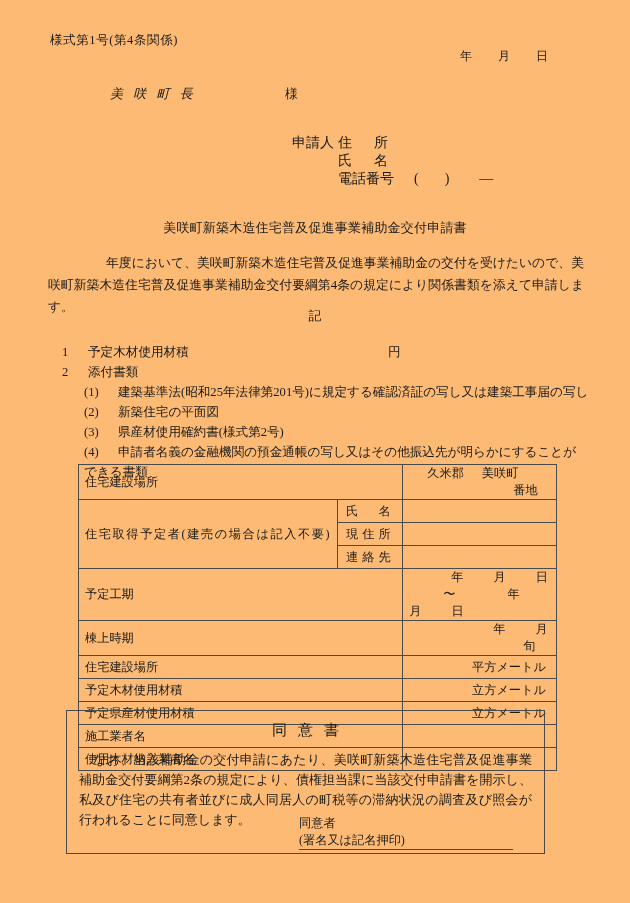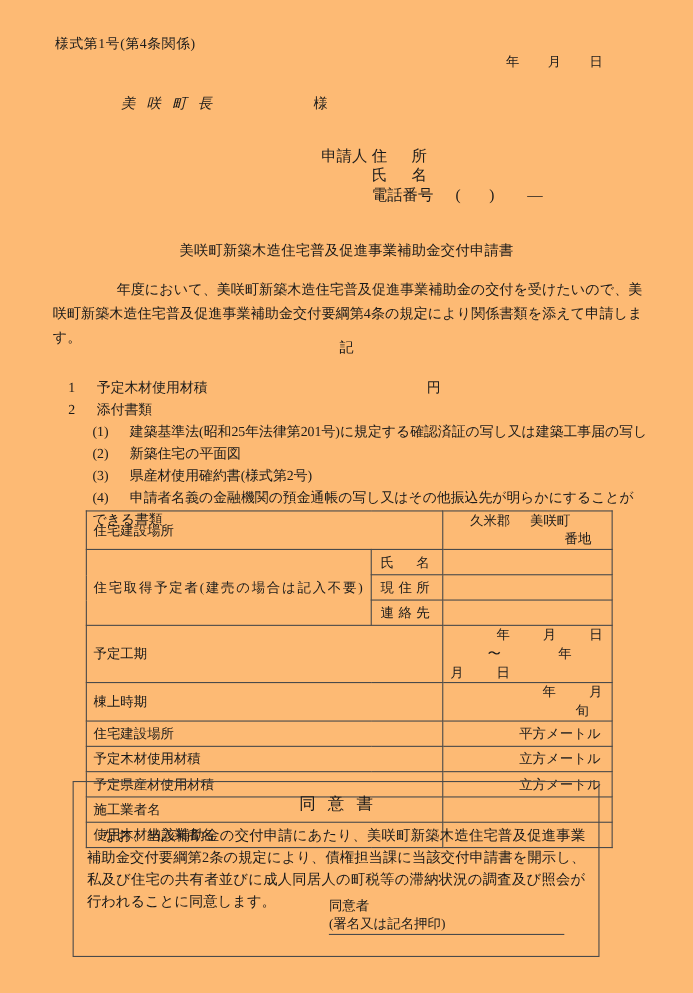--- a/index.html
+++ b/index.html
@@ -179,21 +179,21 @@
     display: inline-block;
     padding-left: 84px;
   }
   .center-ish .g { display: inline-block; width: 30px; }
 
   
   .consent {
     position: absolute;
     left: 66px; top: 710px;
     width: 479px;
-    height: 160px;
+    height: 144px;
     border: 1px solid #4a4a4a;
     box-sizing: border-box;
   }
   .consent-title {
     text-align: center;
     font-size: 15px;
     letter-spacing: 11px;
     padding-top: 10px;
     padding-left: 11px;
   }

